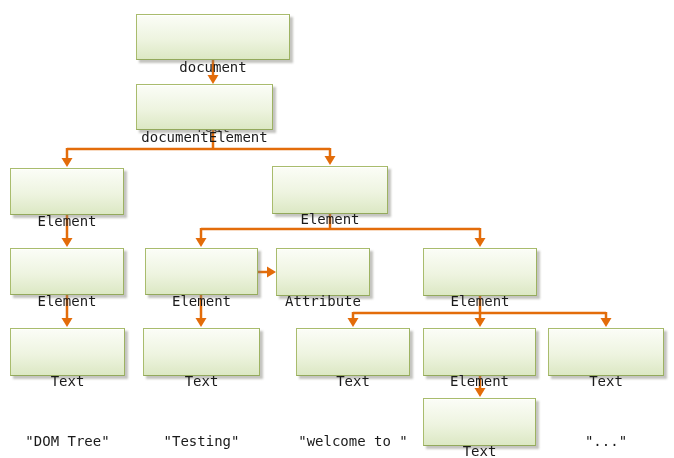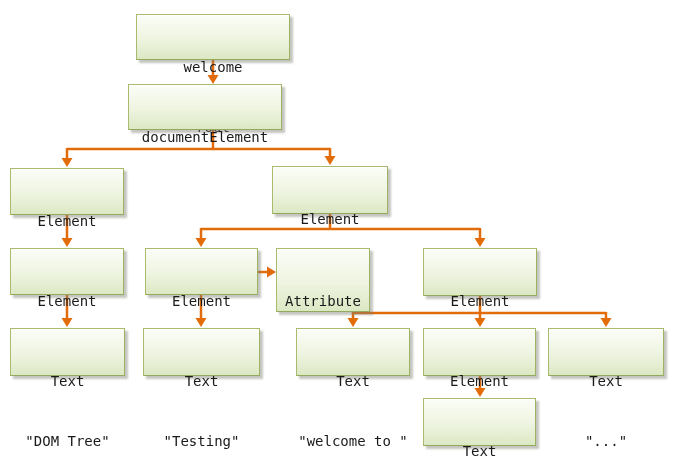--- a/index.html
+++ b/index.html
@@ -99,25 +99,25 @@
       <path d="M606 312 L606 319"></path>
       <polygon points="600.5,318 611.5,318 606,327"></polygon>
     </g>
     <g>
       <path d="M480 376 L480 389"></path>
       <polygon points="474.5,388 485.5,388 480,397"></polygon>
     </g>
   </svg>
 
   <div class="node" style="left:136px;top:14px;width:154px;height:46px">
-    <div>welcome</div>
+    <div>document</div>
     <div>root</div>
   </div>
 
-  <div class="node" style="left:128px;top:84px;width:154px;height:46px">
+  <div class="node" style="left:136px;top:84px;width:137px;height:46px">
     <div>documentElement</div>
   </div>
 
   <div class="node" style="left:10px;top:168px;width:114px;height:47px">
     <div>Element</div>
     <div>&lt;head&gt;</div>
   </div>
 
   <div class="node" style="left:272px;top:166px;width:116px;height:48px">
     <div>Element</div>
@@ -127,21 +127,21 @@
   <div class="node" style="left:10px;top:248px;width:114px;height:47px">
     <div>Element</div>
     <div>&lt;title&gt;</div>
   </div>
 
   <div class="node" style="left:145px;top:248px;width:113px;height:47px">
     <div>Element</div>
     <div>&lt;h2&gt;</div>
   </div>
 
-  <div class="node" style="left:276px;top:248px;width:94px;height:64px">
+  <div class="node" style="left:276px;top:248px;width:94px;height:48px">
     <div>Attribute</div>
     <div></div>
   </div>
 
   <div class="node" style="left:423px;top:248px;width:114px;height:48px">
     <div>Element</div>
     <div>&lt;p&gt;</div>
   </div>
 
   <div class="node" style="left:10px;top:328px;width:115px;height:48px">

